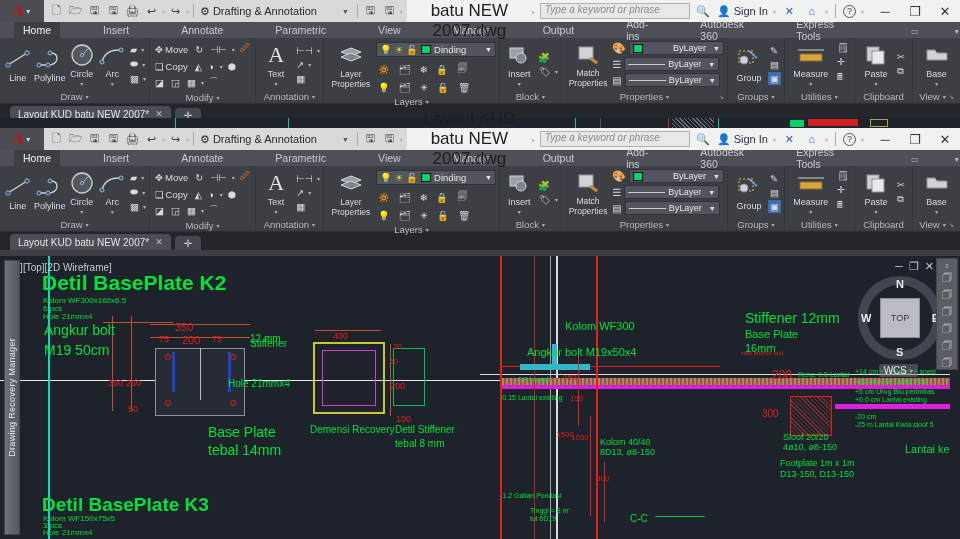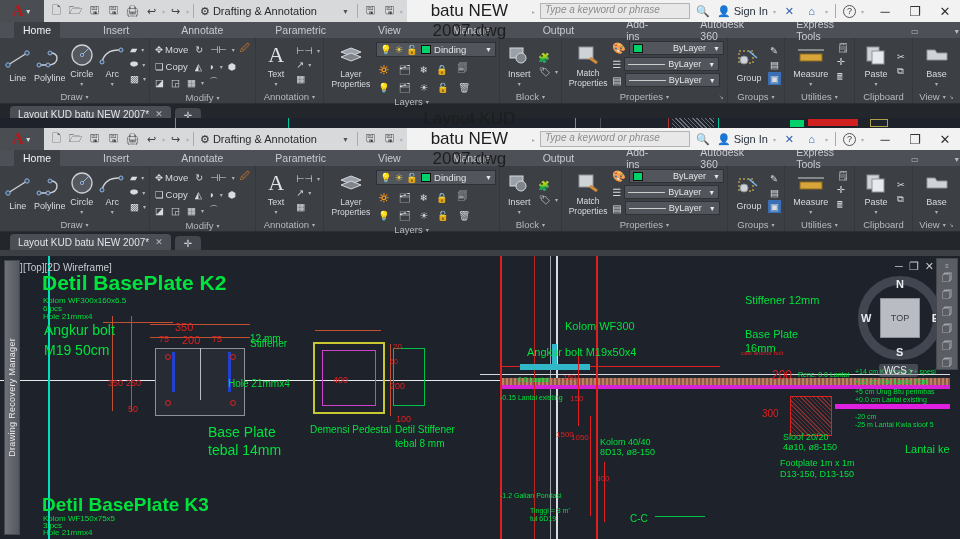--- a/index.html
+++ b/index.html
@@ -1066,32 +1066,32 @@
   <div id="green-layer">
       <div class="gt" style="left: 42px; top: 15px; font-size: 21px; font-weight: bold;">Detil BasePlate K2</div>
       <div class="gt" style="left: 43px; top: 40px; font-size: 8px;">Kolom  WF300x160x6.5</div>
       <div class="gt" style="left: 43px; top: 48px; font-size: 8px;">6  pcs</div>
       <div class="gt" style="left: 43px; top: 56px; font-size: 8px;">Hole  21mmx4</div>
       <div class="gt" style="left: 44px; top: 66px; font-size: 14px;">Angkur  bolt</div>
       <div class="gt" style="left: 44px; top: 86px; font-size: 14px;">M19  50cm</div>
       <div class="gt" style="left: 228px; top: 122px; font-size: 10px;">Hole  21mmx4</div>
       <div class="gt" style="left: 208px; top: 168px; font-size: 14px;">Base   Plate</div>
       <div class="gt" style="left: 208px; top: 186px; font-size: 14px;">tebal  14mm</div>
-      <div class="gt" style="left: 310px; top: 168px; font-size: 10px;">Demensi  Pedestal</div>
+      <div class="gt" style="left: 310px; top: 168px; font-size: 10px;">Demensi  Recovery</div>
       <div class="gt" style="left: 395px; top: 168px; font-size: 10px;">Detil  Stiffener</div>
       <div class="gt" style="left: 395px; top: 182px; font-size: 10px;">tebal  8  mm</div>
       <div class="gt" style="left: 250px; top: 82px; font-size: 10px;">Stiffener</div>
       <div class="gt" style="left: 250px; top: 77px; font-size: 10px;">12  mm</div>
       <div class="gt" style="left: 42px; top: 238px; font-size: 19px; font-weight: bold;">Detil BasePlate K3</div>
       <div class="gt" style="left: 43px; top: 258px; font-size: 8px;">Kolom  WF150x75x5</div>
       <div class="gt" style="left: 43px; top: 265px; font-size: 8px;">3  pcs</div>
       <div class="gt" style="left: 43px; top: 272px; font-size: 8px;">Hole  21mmx4</div>
       <div class="gt" style="left: 565px; top: 64px; font-size: 11px;">Kolom  WF300</div>
       <div class="gt" style="left: 527px; top: 90px; font-size: 11px;">Angkur  bolt  M19x50x4</div>
-      <div class="gt" style="left: 745px; top: 38px; font-size: 11px;">Stiffener  12mm</div>
+      <div class="gt" style="left: 745px; top: 54px; font-size: 14px;">Stiffener  12mm</div>
       <div class="gt" style="left: 745px; top: 72px; font-size: 11px;">Base  Plate</div>
       <div class="gt" style="left: 745px; top: 86px; font-size: 11px;">16mm</div>
       <div class="gt" style="left: 798px; top: 115px; font-size: 7px;">Renc. 0.0 Lantai</div>
       <div class="gt" style="left: 855px; top: 112px; font-size: 7px;">+14 cm  Keramik 3 + spesi</div>
       <div class="gt" style="left: 855px; top: 122px; font-size: 7px;">+12 cm  Cor Lantai 7cm</div>
       <div class="gt" style="left: 855px; top: 132px; font-size: 7px;">+5 cm   Urug Btu perimbas</div>
       <div class="gt" style="left: 855px; top: 140px; font-size: 7px;">+0.0 cm Lantai existing</div>
       <div class="gt" style="left: 855px; top: 157px; font-size: 7px;">-20 cm</div>
       <div class="gt" style="left: 855px; top: 165px; font-size: 7px;">-25 m   Lantai Kwla sloof 5</div>
       <div class="gt" style="left: 518px; top: 120px; font-size: 7px;">0.0 Lantai</div>
@@ -1107,21 +1107,21 @@
       <div class="gt" style="left: 530px; top: 259px; font-size: 7px;">tul 6D19</div>
       <div class="gt" style="left: 630px; top: 257px; font-size: 10px;">C-C</div>
       <div class="gt" style="left: 500px; top: 236px; font-size: 7px;">-1.2 Galian Pondasi</div>
     </div>
 
   <div id="red-layer">
       <div class="rt" style="left: 175px; top: 65px; font-size: 11px;">350</div>
       <div class="rt" style="left: 182px; top: 78px; font-size: 11px;">200</div>
       <div class="rt" style="left: 159px; top: 78px; font-size: 9px;">75</div>
       <div class="rt" style="left: 212px; top: 78px; font-size: 9px;">75</div>
-      <div class="rt" style="left: 333px; top: 75px; font-size: 9px; margin-top: 44px;">400</div>
+      <div class="rt" style="left: 333px; top: 75px; font-size: 9px;">400</div>
       <div class="rt" style="left: 390px; top: 125px; font-size: 9px;">200</div>
       <div class="rt" style="left: 396px; top: 158px; font-size: 9px;">100</div>
       <div class="rt" style="left: 772px; top: 112px; font-size: 12px;">200</div>
       <div class="rt" style="left: 762px; top: 152px; font-size: 10px;">300</div>
       <div class="rt" style="left: 563px; top: 117px; font-size: 8px;">150</div>
       <div class="rt" style="left: 570px; top: 138px; font-size: 8px;">150</div>
       <div class="rt" style="left: 571px; top: 177px; font-size: 8px;">1050</div>
       <div class="rt" style="left: 556px; top: 174px; font-size: 8px;">1500</div>
       <div class="rt" style="left: 596px; top: 218px; font-size: 8px;">300</div>
       <div class="rt" style="left: 108px; top: 122px; font-size: 9px;">350</div>

